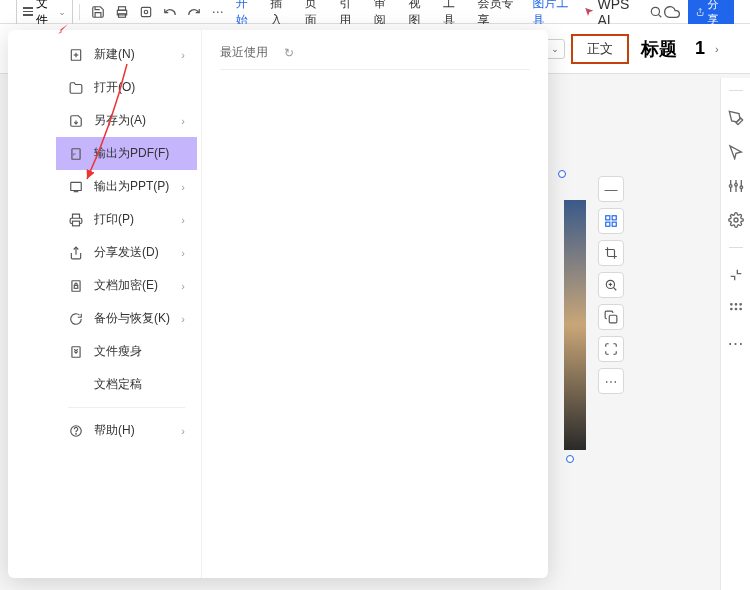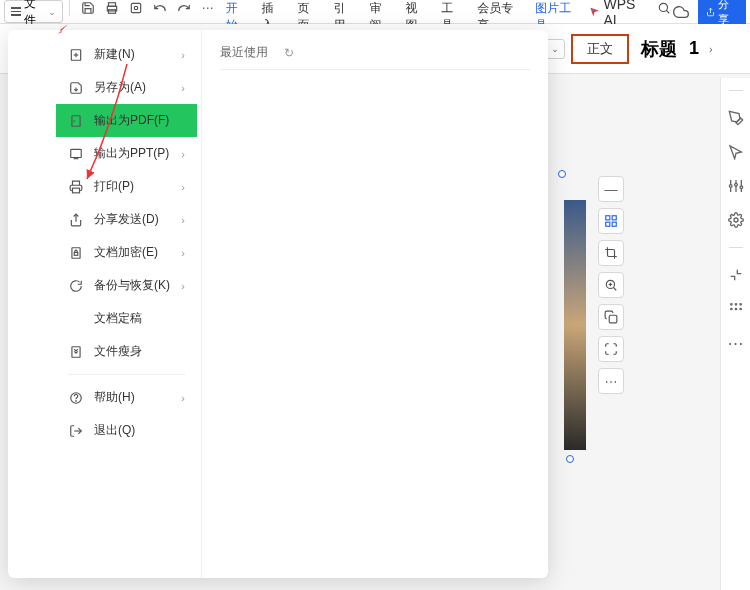--- a/index.html
+++ b/index.html
@@ -1,46 +1,46 @@
 <!DOCTYPE html>
 <html><head>
 <meta charset="utf-8">
 <style>
 * { margin: 0; padding: 0; box-sizing: border-box; font-family: "Microsoft YaHei", sans-serif; }
 body { width: 750px; height: 590px; background: #f5f5f5; overflow: hidden; position: relative; }
 
 
-.top-bar { height: 24px; background: #fff; display: flex; padding: 0 4px; border-bottom: 1px solid #e0e0e0; font-size: 12px; }
+.top-bar { height: 24px; background: #fff; display: flex; align-items: center; padding: 0 16px; border-bottom: 1px solid #e0e0e0; font-size: 12px; }
 .file-btn { display: flex; align-items: center; padding: 2px 6px; border: 1px solid #d0d0d0; border-radius: 3px; gap: 3px; cursor: pointer; }
 .sep { width: 1px; height: 16px; background: #ddd; margin: 0 6px; }
 .quick-icons { display: flex; gap: 8px; margin-left: 4px; }
 .qicon { width: 16px; height: 16px; display: flex; align-items: center; justify-content: center; color: #555; cursor: pointer; }
 .tabs { display: flex; gap: 14px; margin-left: 10px; }
 .tab { color: #333; cursor: pointer; }
 .tab.active { color: #2066ec; }
 .tab.blue { color: #2066ec; }
 .wps-ai { margin-left: 10px; display: flex; align-items: center; gap: 3px; }
 .wps-ai-icon { width: 12px; height: 12px; }
 .right-tools { margin-left: auto; display: flex; align-items: center; gap: 8px; }
 .cloud-btn { width: 20px; height: 20px; display: flex; align-items: center; justify-content: center; color: #555; }
 .share-btn { background: #2066ec; color: #fff; padding: 2px 8px; border-radius: 4px; font-size: 11px; display: flex; align-items: center; gap: 3px; cursor: pointer; }
 
 
 .ribbon { height: 50px; background: #fff; display: flex; align-items: center; padding: 0 8px; border-bottom: 1px solid #e0e0e0; position: relative; }
 .ribbon-right { position: absolute; left: 545px; display: flex; align-items: center; gap: 6px; }
 .dropdown-chip { width: 20px; height: 20px; border: 1px solid #d0d0d0; border-radius: 3px; display: flex; align-items: center; justify-content: center; font-size: 9px; color: #666; }
 .style-box { border: 2px solid #c2410c; padding: 4px 14px; font-size: 13px; color: #333; }
-.title-style { font-size: 18px; font-weight: bold; margin-left: 6px; display: flex; align-items: center; gap: 12px; }
+.title-style { font-size: 18px; font-weight: bold; margin-left: 6px; display: flex; align-items: center; gap: 18px; }
 .nav-chevron { margin-left: 4px; color: #666; font-size: 11px; }
 
 
 .file-menu { position: absolute; left: 8px; top: 30px; width: 540px; height: 548px; background: #fff; border-radius: 6px; box-shadow: 0 4px 24px rgba(0,0,0,0.15); display: flex; z-index: 10; }
 .menu-left { width: 150px; padding: 8px 4px; border-right: 1px solid #f0f0f0; margin-left: 44px; }
 .menu-item { display: flex; align-items: center; padding: 8px 12px; font-size: 12px; color: #333; cursor: pointer; position: relative; }
-.menu-item:hover, .menu-item.highlight { background: #22c55e; }
+.menu-item:hover, .menu-item.highlight { background: #c4b5fd; }
 .menu-item .mi-icon { width: 16px; height: 16px; margin-right: 10px; display: flex; align-items: center; justify-content: center; color: #555; }
 .menu-item .chevron { margin-left: auto; color: #999; font-size: 11px; }
 .menu-divider { height: 1px; background: #eee; margin: 6px 12px; }
 .menu-right { flex: 1; padding: 14px 18px; }
 .recent-header { display: flex; align-items: center; gap: 16px; font-size: 12px; color: #666; }
 .recent-header .refresh { color: #999; cursor: pointer; }
 .recent-divider { height: 1px; background: #eee; margin-top: 8px; }
 
 
 .arrow { position: absolute; z-index: 20; pointer-events: none; }
@@ -266,20 +266,28 @@
             <line x1="12" y1="8" x2="12" y2="16"></line>
             <line x1="8" y1="12" x2="16" y2="12"></line>
           </svg>
         </span>
       <span>新建(N)</span>
       <span class="chevron">›</span>
     </div>
     <div class="menu-item">
       <span class="mi-icon">
           <svg width="14" height="14" viewBox="0 0 24 24" fill="none" stroke="currentColor" stroke-width="2">
+            <path d="M22 19a2 2 0 01-2 2H4a2 2 0 01-2-2V5a2 2 0 012-2h5l2 3h9a2 2 0 012 2z"></path>
+          </svg>
+        </span>
+      <span>打开(O)</span>
+    </div>
+    <div class="menu-item">
+      <span class="mi-icon">
+          <svg width="14" height="14" viewBox="0 0 24 24" fill="none" stroke="currentColor" stroke-width="2">
             <path d="M19 21H5a2 2 0 01-2-2V5a2 2 0 012-2h11l5 5v11a2 2 0 01-2 2z"></path>
             <line x1="12" y1="11" x2="12" y2="17"></line>
             <polyline points="9 14 12 17 15 14"></polyline>
           </svg>
         </span>
       <span>另存为(A)</span>
       <span class="chevron">›</span>
     </div>
     <div class="menu-item highlight">
       <span class="mi-icon">
@@ -337,54 +345,44 @@
       <span class="mi-icon">
           <svg width="14" height="14" viewBox="0 0 24 24" fill="none" stroke="currentColor" stroke-width="2">
             <path d="M21 12a9 9 0 11-3-6.7"></path>
             <polyline points="21 3 21 9 15 9"></polyline>
           </svg>
         </span>
       <span>备份与恢复(K)</span>
       <span class="chevron">›</span>
     </div>
     <div class="menu-item">
-      <span class="mi-icon"></span>
-      <span>文档定稿</span>
-    </div>
-    <div class="menu-item">
       <span class="mi-icon">
           <svg width="14" height="14" viewBox="0 0 24 24" fill="none" stroke="currentColor" stroke-width="2">
             <rect x="5" y="3" width="14" height="18" rx="1"></rect>
             <polyline points="9 11 12 14 15 11"></polyline>
             <polyline points="9 7 12 10 15 7"></polyline>
           </svg>
         </span>
       <span>文件瘦身</span>
     </div>
+    <div class="menu-item">
+      <span class="mi-icon"></span>
+      <span>文档定稿</span>
+    </div>
     <div class="menu-divider"></div>
     <div class="menu-item">
       <span class="mi-icon">
           <svg width="14" height="14" viewBox="0 0 24 24" fill="none" stroke="currentColor" stroke-width="2">
             <circle cx="12" cy="12" r="9"></circle>
             <path d="M9 9a3 3 0 115 2c-1 1-2 1-2 3"></path>
             <circle cx="12" cy="17" r="0.5"></circle>
           </svg>
         </span>
       <span>帮助(H)</span>
       <span class="chevron">›</span>
-    </div>
-    <div class="menu-item">
-      <span class="mi-icon">
-          <svg width="14" height="14" viewBox="0 0 24 24" fill="none" stroke="currentColor" stroke-width="2">
-            <path d="M9 21H5a2 2 0 01-2-2V5a2 2 0 012-2h4"></path>
-            <polyline points="16 17 21 12 16 7"></polyline>
-            <line x1="21" y1="12" x2="9" y2="12"></line>
-          </svg>
-        </span>
-      <span>退出(Q)</span>
     </div>
   </div>
   <div class="menu-right">
     <div class="recent-header">
       <span>最近使用</span>
       <span class="refresh">↻</span>
     </div>
     <div class="recent-divider"></div>
   </div>
 </div>

